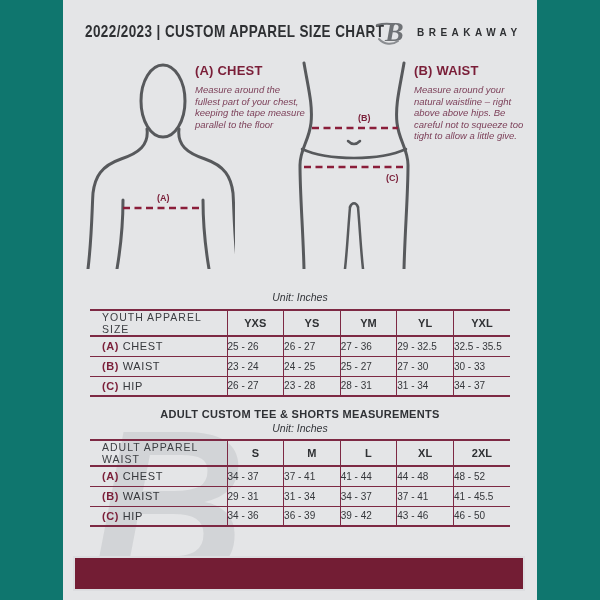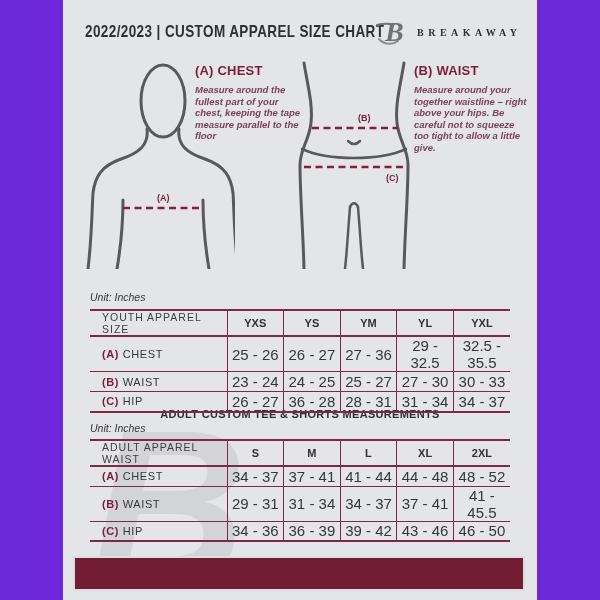--- a/index.html
+++ b/index.html
@@ -12,72 +12,72 @@
     --muted-maroon:#7d415a;
   }
   *{margin:0;padding:0;box-sizing:border-box;}
   html,body{width:600px;height:600px;}
   body{
     background:#000;
     font-family:"Liberation Sans", sans-serif;
     position:relative;
     overflow:hidden;
   }
-  .page{position:absolute;left:0;top:0;width:600px;height:600px;background:#6d28d9;}
+  .page{position:absolute;left:0;top:0;width:600px;height:600px;background:#0f766e;}
   .content{
     position:absolute;left:63px;top:0;width:474px;height:600px;
     background:var(--bg);
   }
   
   .hdr-title{
     position:absolute;left:22px;top:23px;
     font-size:13.5px;font-weight:800;color:#2e3033;letter-spacing:.4px;
     transform:scaleY(1.18);transform-origin:left top;white-space:nowrap;
   }
   .logo{position:absolute;left:312px;top:16px;width:36px;height:32px;}
   .brand{
     position:absolute;left:354px;top:27px;
-    font-size:10px;font-weight:700;color:#2e3033;letter-spacing:4.5px;white-space:nowrap;font-family:Liberation Serif, serif;
+    font-size:10px;font-weight:700;color:#2e3033;letter-spacing:4.5px;white-space:nowrap;
   }
   
   .guide{position:absolute;z-index:2;}
   .guide h3{font-size:13px;font-weight:800;color:var(--accent);letter-spacing:.2px;}
   .guide p{
     margin-top:6px;font-size:9.5px;line-height:11.5px;font-style:italic;
-    color:var(--muted-maroon);font-weight:700;
+    color:var(--muted-maroon);font-weight:400;
   }
   .g-chest{left:132px;top:63px;width:112px;}
   .g-waist{left:351px;top:63px;width:116px;}
   .g-hips{left:351px;top:165px;width:110px;}
   .fig{position:absolute;z-index:1;}
   .fig-torso{left:10px;top:57px;}
   .fig-lower{left:225px;top:57px;}
   
   .sec-title{
     position:absolute;left:27px;width:420px;text-align:center;
     font-size:11px;font-weight:700;color:#2f3135;letter-spacing:.3px;
   }
   .sec-unit{
-    position:absolute;left:27px;width:420px;text-align:left;
+    position:absolute;left:27px;width:420px;text-align:center;
     font-size:10.5px;font-style:italic;font-weight:500;color:#33353a;
   }
   .t-youth-title{top:277px;} .t-youth-unit{top:291px;}
   .t-adult-title{top:408px;} .t-adult-unit{top:422px;}
   
   table.size-table{
     position:absolute;left:27px;width:420px;z-index:1;
     border-collapse:collapse;table-layout:fixed;
     border-top:2px solid var(--line);border-bottom:2px solid var(--line);
     background:transparent;
   }
   .tbl-youth{top:309px;}
   .tbl-adult{top:439px;}
   table.size-table col.c-first{width:137px;}
   table.size-table th{height:21px;font-size:11px;font-weight:700;color:#2f3134;text-align:center;margin-top:20px;}
-  table.size-table td{height:20px;font-size:15px;color:var(--dark);text-align:center;font-weight:500;}
+  table.size-table td{height:20px;font-size:10px;color:var(--dark);text-align:left;font-weight:500;}
   table.size-table thead tr{border-bottom:2px solid var(--line);}
   table.size-table tbody tr:not(:first-child){border-top:1px solid var(--line);}
   table.size-table th:not(:first-child),
   table.size-table td:not(:first-child){border-left:1px solid var(--line);}
   table.size-table th.first{
     text-align:left;padding-left:12px;font-weight:500;font-size:10.5px;
     letter-spacing:1px;color:#3c3e42;
   }
   table.size-table td.first{text-align:left;padding-left:12px;font-size:11px;letter-spacing:.6px;}
   table.size-table td.first .pfx{color:var(--accent);font-weight:800;}
@@ -135,21 +135,21 @@
       <path d="M16,110 L116,110" stroke="#8a1e3a" stroke-width="2.5" stroke-dasharray="7 4.5" fill="none"></path>
       <text class="marker" x="98" y="124">(C)</text>
     </svg>
 
     <div class="guide g-chest">
       <h3>(A) CHEST</h3>
       <p>Measure around the fullest part of your chest, keeping the tape measure parallel to the floor</p>
     </div>
     <div class="guide g-waist">
       <h3>(B) WAIST</h3>
-      <p>Measure around your together waistline – right above your hips. Be careful not to squeeze too tight to allow a little give.</p>
+      <p>Measure around your natural waistline – right above above hips. Be careful not to squeeze too tight to allow a little give.</p>
     </div>
 
     <div class="watermark">B</div>
 
     <div class="sec-unit t-youth-unit">Unit: Inches</div>
     <table class="size-table tbl-youth">
         <colgroup>
           <col class="c-first">
           <col>
           <col>
@@ -180,21 +180,21 @@
             <td class="first"><span class="pfx">(B)</span> WAIST</td>
             <td>23 - 24</td>
             <td>24 - 25</td>
             <td>25 - 27</td>
             <td>27 - 30</td>
             <td>30 - 33</td>
           </tr>
           <tr>
             <td class="first"><span class="pfx">(C)</span> HIP</td>
             <td>26 - 27</td>
-            <td>36 - 28</td>
+            <td>23 - 28</td>
             <td>28 - 31</td>
             <td>31 - 34</td>
             <td>34 - 37</td>
           </tr>
         </tbody>
       </table>
 
     <div class="sec-title t-adult-title">ADULT CUSTOM TEE &amp; SHORTS MEASUREMENTS</div>
     <div class="sec-unit t-adult-unit">Unit: Inches</div>
     <table class="size-table tbl-adult">

